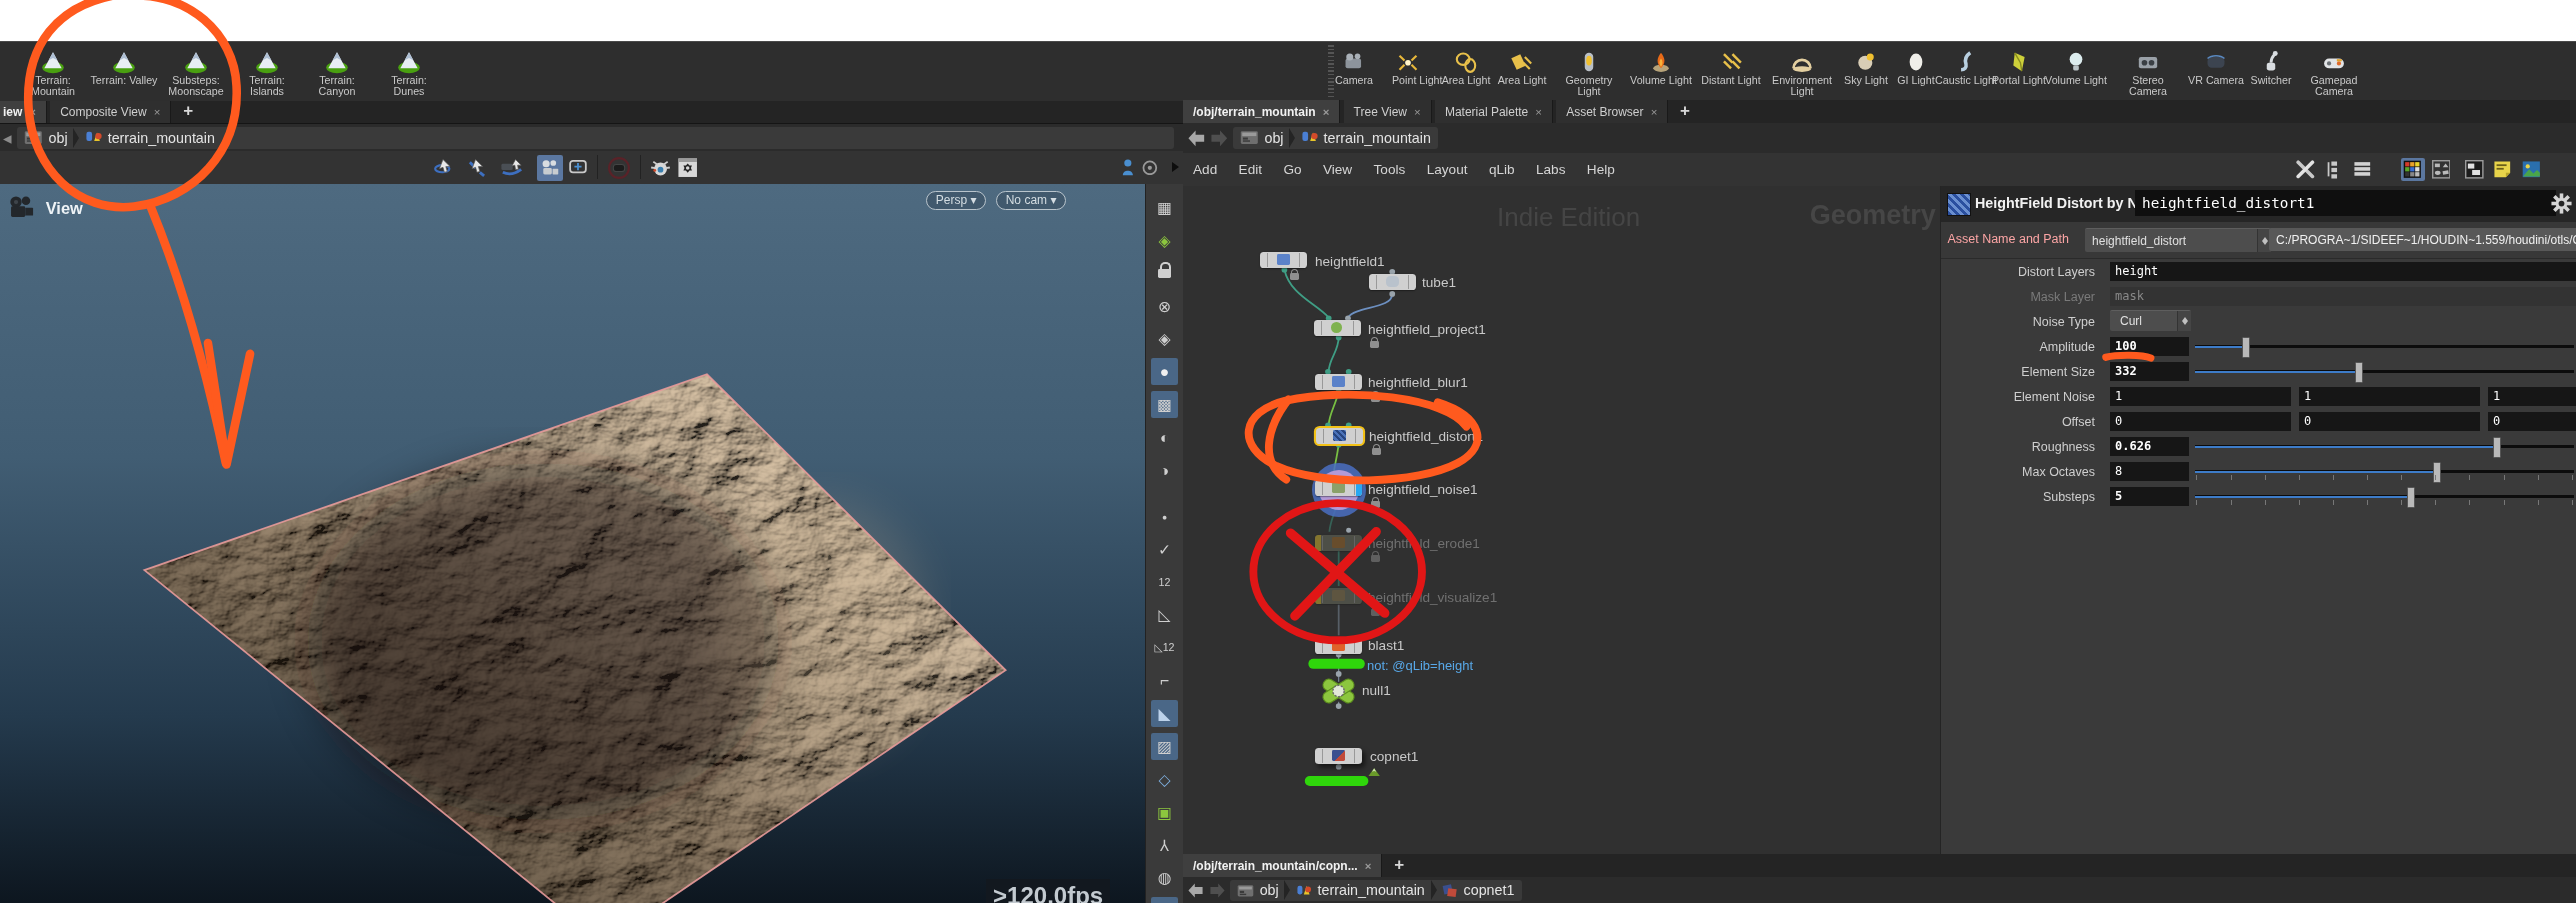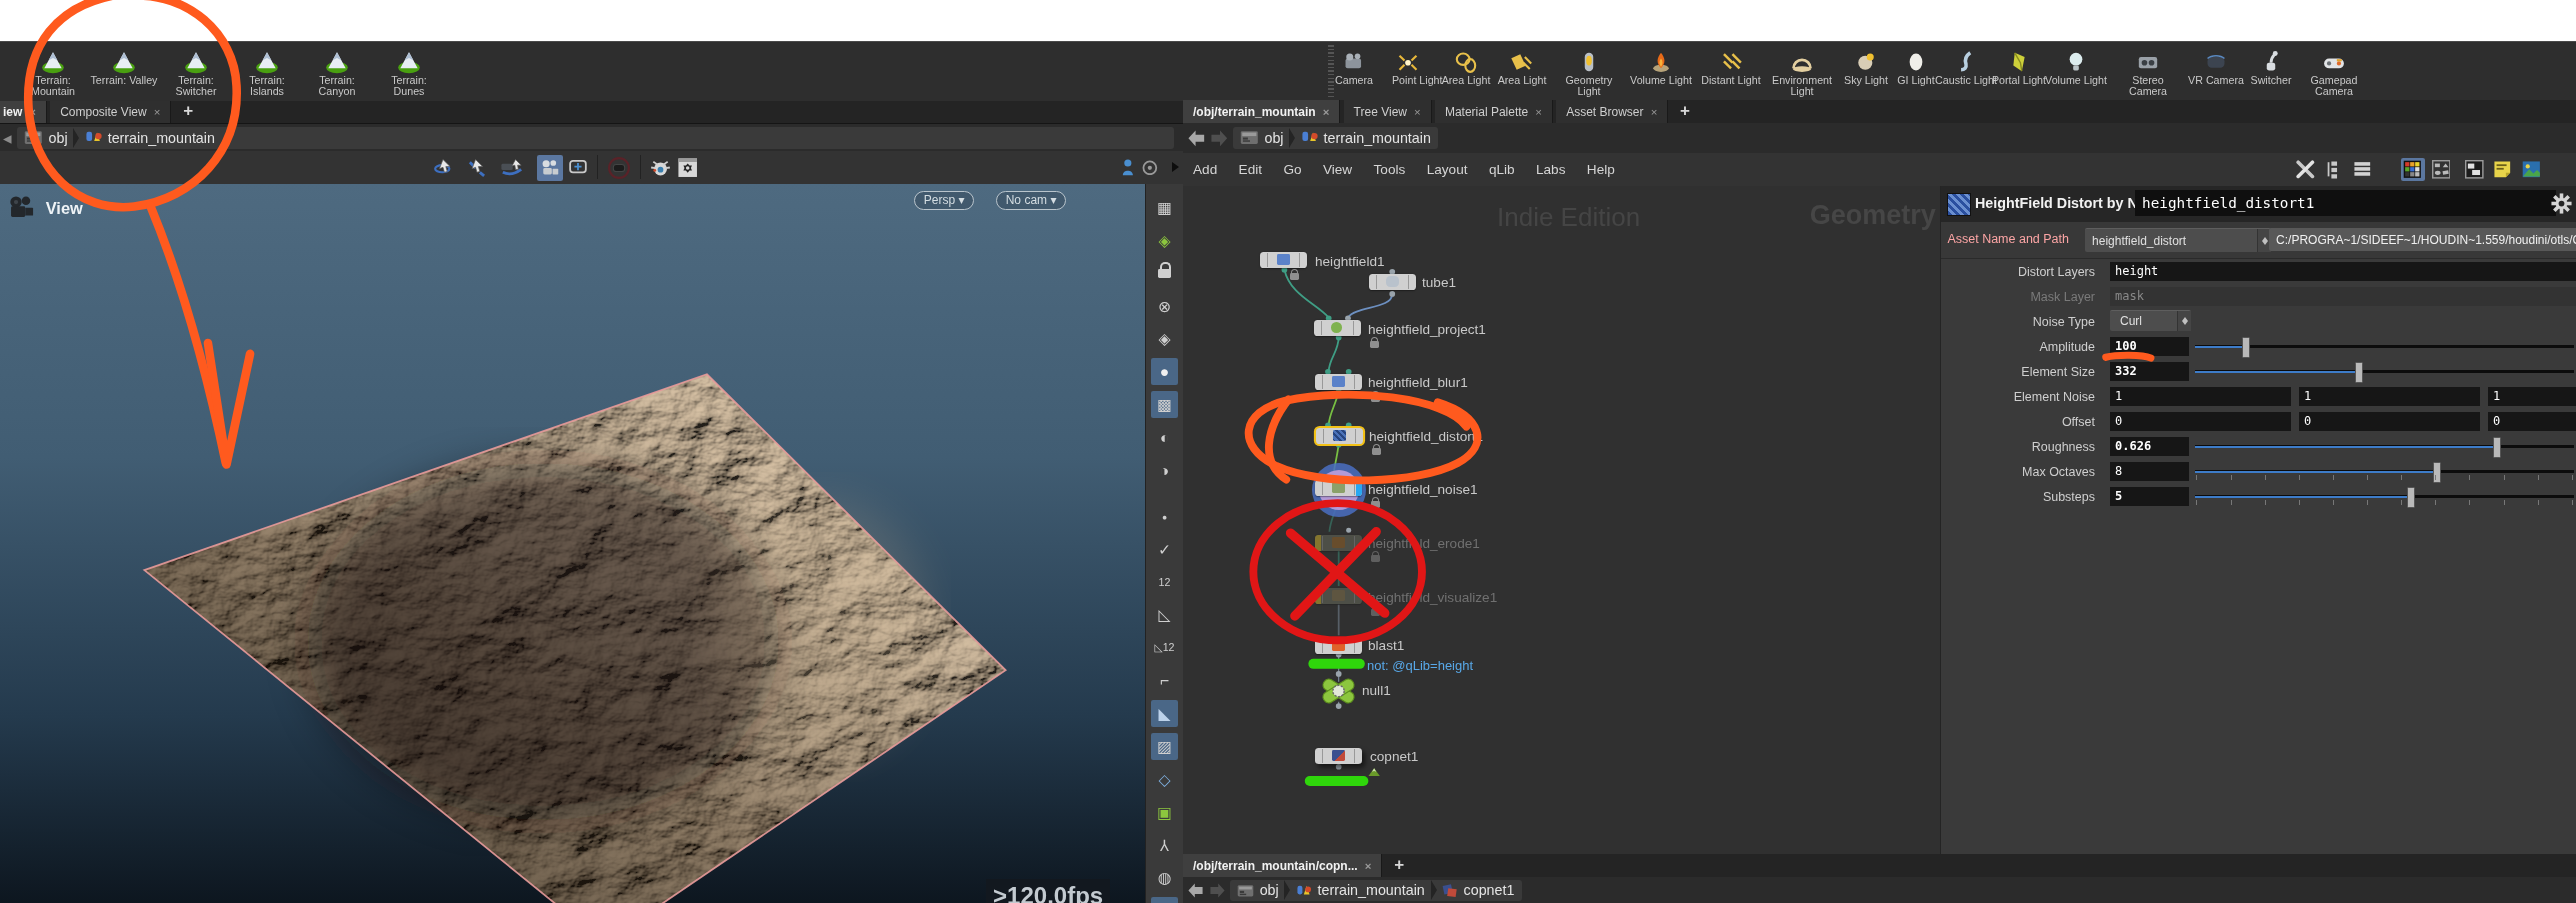--- a/index.html
+++ b/index.html
@@ -115,21 +115,21 @@
         <div class="lb">Terrain: Valley</div>
       </div>
     <div class="a stool" style="left:196px;">
         <div class="ic">
           <svg width="29" height="26" viewBox="0 0 40 36">
             <ellipse cx="20" cy="27" rx="15" ry="8" fill="#49a010"></ellipse>
             <path d="M8 28 L20 6 L32 28 Z" fill="#e8eef4"></path>
             <path d="M14 17 L20 6 L26 17 L20 14 Z" fill="#aebfd4"></path>
           </svg>
         </div>
-        <div class="lb">Terrain: Switcher</div>
+        <div class="lb">Substeps: Moonscape</div>
       </div>
     <div class="a stool" style="left:267px;">
         <div class="ic">
           <svg width="29" height="26" viewBox="0 0 40 36">
             <ellipse cx="20" cy="27" rx="15" ry="8" fill="#49a010"></ellipse>
             <path d="M8 28 L20 6 L32 28 Z" fill="#e8eef4"></path>
             <path d="M14 17 L20 6 L26 17 L20 14 Z" fill="#aebfd4"></path>
           </svg>
         </div>
         <div class="lb">Terrain: Islands</div>
@@ -464,21 +464,21 @@
     <div class="a" style="left:5.7px;top:11.4px;display:flex;align-items:center;gap:10px;">
       <svg width="30" height="27" viewBox="0 0 42 38">
           <circle cx="14" cy="10" r="8" fill="#23272b"></circle>
           <circle cx="28" cy="8" r="6" fill="#23272b"></circle>
           <rect x="7" y="16" width="20" height="15" rx="2" fill="#23272b"></rect>
           <rect x="27" y="18" width="11" height="11" rx="1" fill="#23272b"></rect>
           <circle cx="14" cy="10" r="3" fill="#3e444a"></circle>
         </svg>
       <span style="font-size:16.4px;font-weight:bold;color:#eef3f6;">View</span>
     </div>
-    <div class="a" style="right:79px;top:7.1px;display:flex;gap:22px;">
+    <div class="a" style="right:79px;top:7.1px;display:flex;gap:10px;">
       <div class="pill"><span>Persp</span> ▾</div>
       <div class="pill"><span>No cam</span> ▾</div>
     </div>
     <div class="a fpsbox" style="left:986px;bottom:-8.6px;"><span>&gt;120.0fps</span></div>
   </div>
 
   <div class="a vp-sidebar">
     <div class="vps-ic" style="top:10px;">▦</div>
     <div class="vps-ic" style="top:43px;color:#8cc63e;">◈</div>
     <div class="vps-ic" style="top:76px;">

